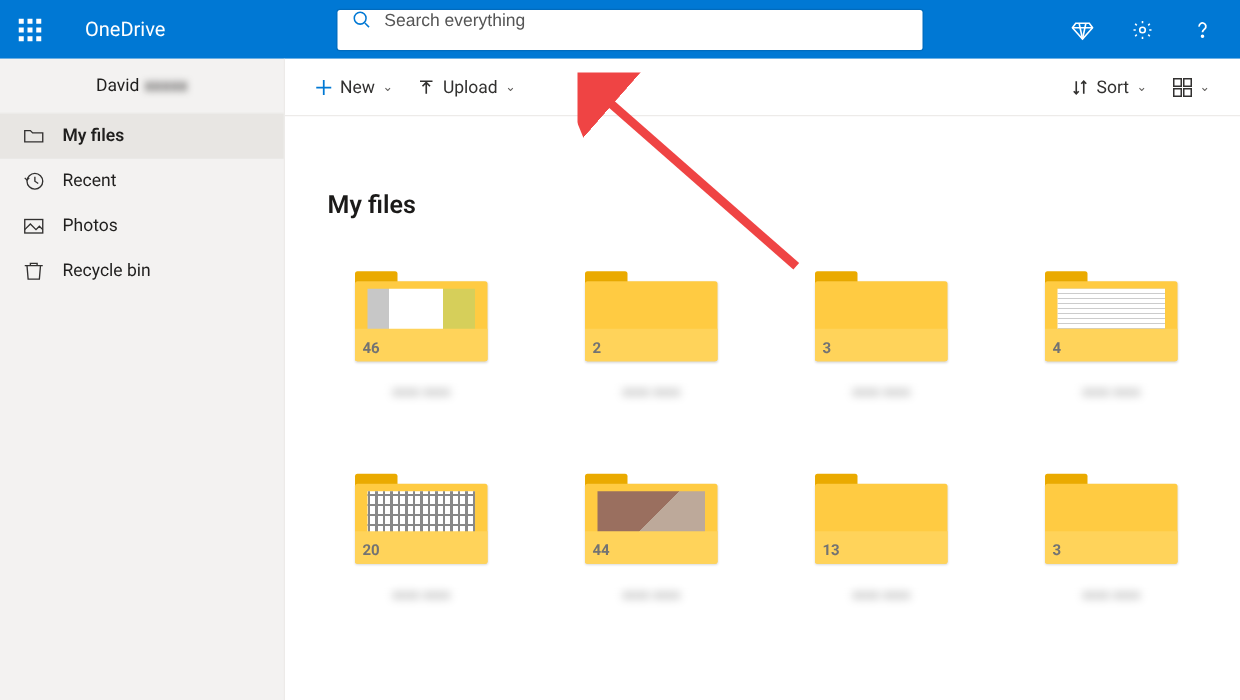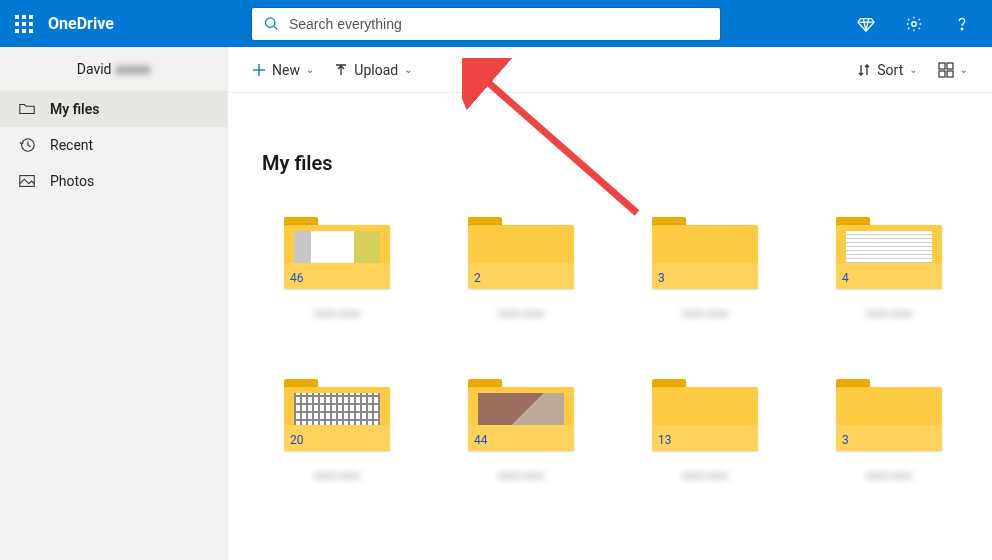--- a/index.html
+++ b/index.html
@@ -13,25 +13,25 @@
   .header {
     height: 47px; background: #0078d4; display: flex; align-items: center;
     color: #fff;
   }
   .app-launcher {
     width: 48px; height: 47px; display: flex; align-items: center; justify-content: center;
     cursor: pointer;
   }
   .waffle { display: grid; grid-template-columns: repeat(3,4px); grid-gap:3px; }
   .waffle span { width:4px;height:4px;background:#fff; }
-  .app-title { font-size:16px; font-weight:700; margin-left:0; }
+  .app-title { font-size:16px; font-weight:400; margin-left:20px; }
   .searchwrap { flex:1; display:flex; justify-content:flex-start; margin-left:138px; }
   .searchbox {
     width:468px; height:32px; background:#fff; border-radius:2px;
-    display:flex; align-items:center; padding:0 8px 0 12px;
+    display:flex; align-items:flex-start; padding:0 8px 0 12px;
     box-shadow: 0 0 0 1px rgba(0,0,0,.1);
   }
   .searchbox input {
     border:none; outline:none; width:100%; font-size:14px; color:#333;
   }
   .searchbox input::placeholder { color:#555; }
   .header-actions { display:flex; align-items:center; gap:8px; margin-left:auto; margin-right:10px; }
   .h-btn { width:40px; height:47px; display:flex;align-items:center;justify-content:center; cursor:pointer; }
 
   
@@ -84,21 +84,21 @@
     position:absolute; top:8px; left:0; right:0; bottom:0;
     background:#ffcb42; border-radius:2px; box-shadow:0 1px 2px rgba(0,0,0,.15);
     display:flex; align-items:flex-start; justify-content:center; padding-top:6px;
   }
   .folder-preview {
     width:86px; height:44px;
     display:flex; align-items:center; justify-content:center;
     font-size:9px; color:#777;
   }
   .folder-count {
-    position:absolute; bottom:4px; left:6px; font-size:12px; color:#1d4ed8; font-weight:400;
+    position:absolute; bottom:4px; left:6px; font-size:12px; color:#737373; font-weight:700;
   }
   .folder-front {
     position:absolute; top:46px; left:0; right:0; bottom:0;
     background:#ffd35a; border-radius:0 0 2px 2px;
   }
   .tile-label {
     margin-top:18px; width:84px; height:28px;
     background:#fff; filter:blur(3.5px); color:#888;
     font-size:11px; text-align:center; line-height:14px;
   }
@@ -180,20 +180,26 @@
         <path d="M11 6v4l3 2M2 7l2 2 2-2"></path>
       </svg>
     <span>Recent</span>
   </div>
   <div class="nav-item">
     <svg width="18" height="18" viewBox="0 0 20 20" fill="none" stroke="#323130" stroke-width="1.2">
         <rect x="2" y="4" width="16" height="12"></rect>
         <path d="M2 13l5-5 5 5 3-3 3 3"></path>
       </svg>
     <span>Photos</span>
+  </div>
+  <div class="nav-item">
+    <svg width="18" height="18" viewBox="0 0 20 20" fill="none" stroke="#323130" stroke-width="1.2">
+        <path d="M4 5h12l-1 12H5zM7 5V3h6v2M2 5h16"></path>
+      </svg>
+    <span>Recycle bin</span>
   </div>
 </div>
 
 <div class="main">
 
   <div class="toolbar">
     <div class="tb-btn">
       <svg width="14" height="14" viewBox="0 0 14 14" stroke="#0078d4" stroke-width="1.4">
           <line x1="7" y1="1" x2="7" y2="13"></line>
           <line x1="1" y1="7" x2="13" y2="7"></line>

